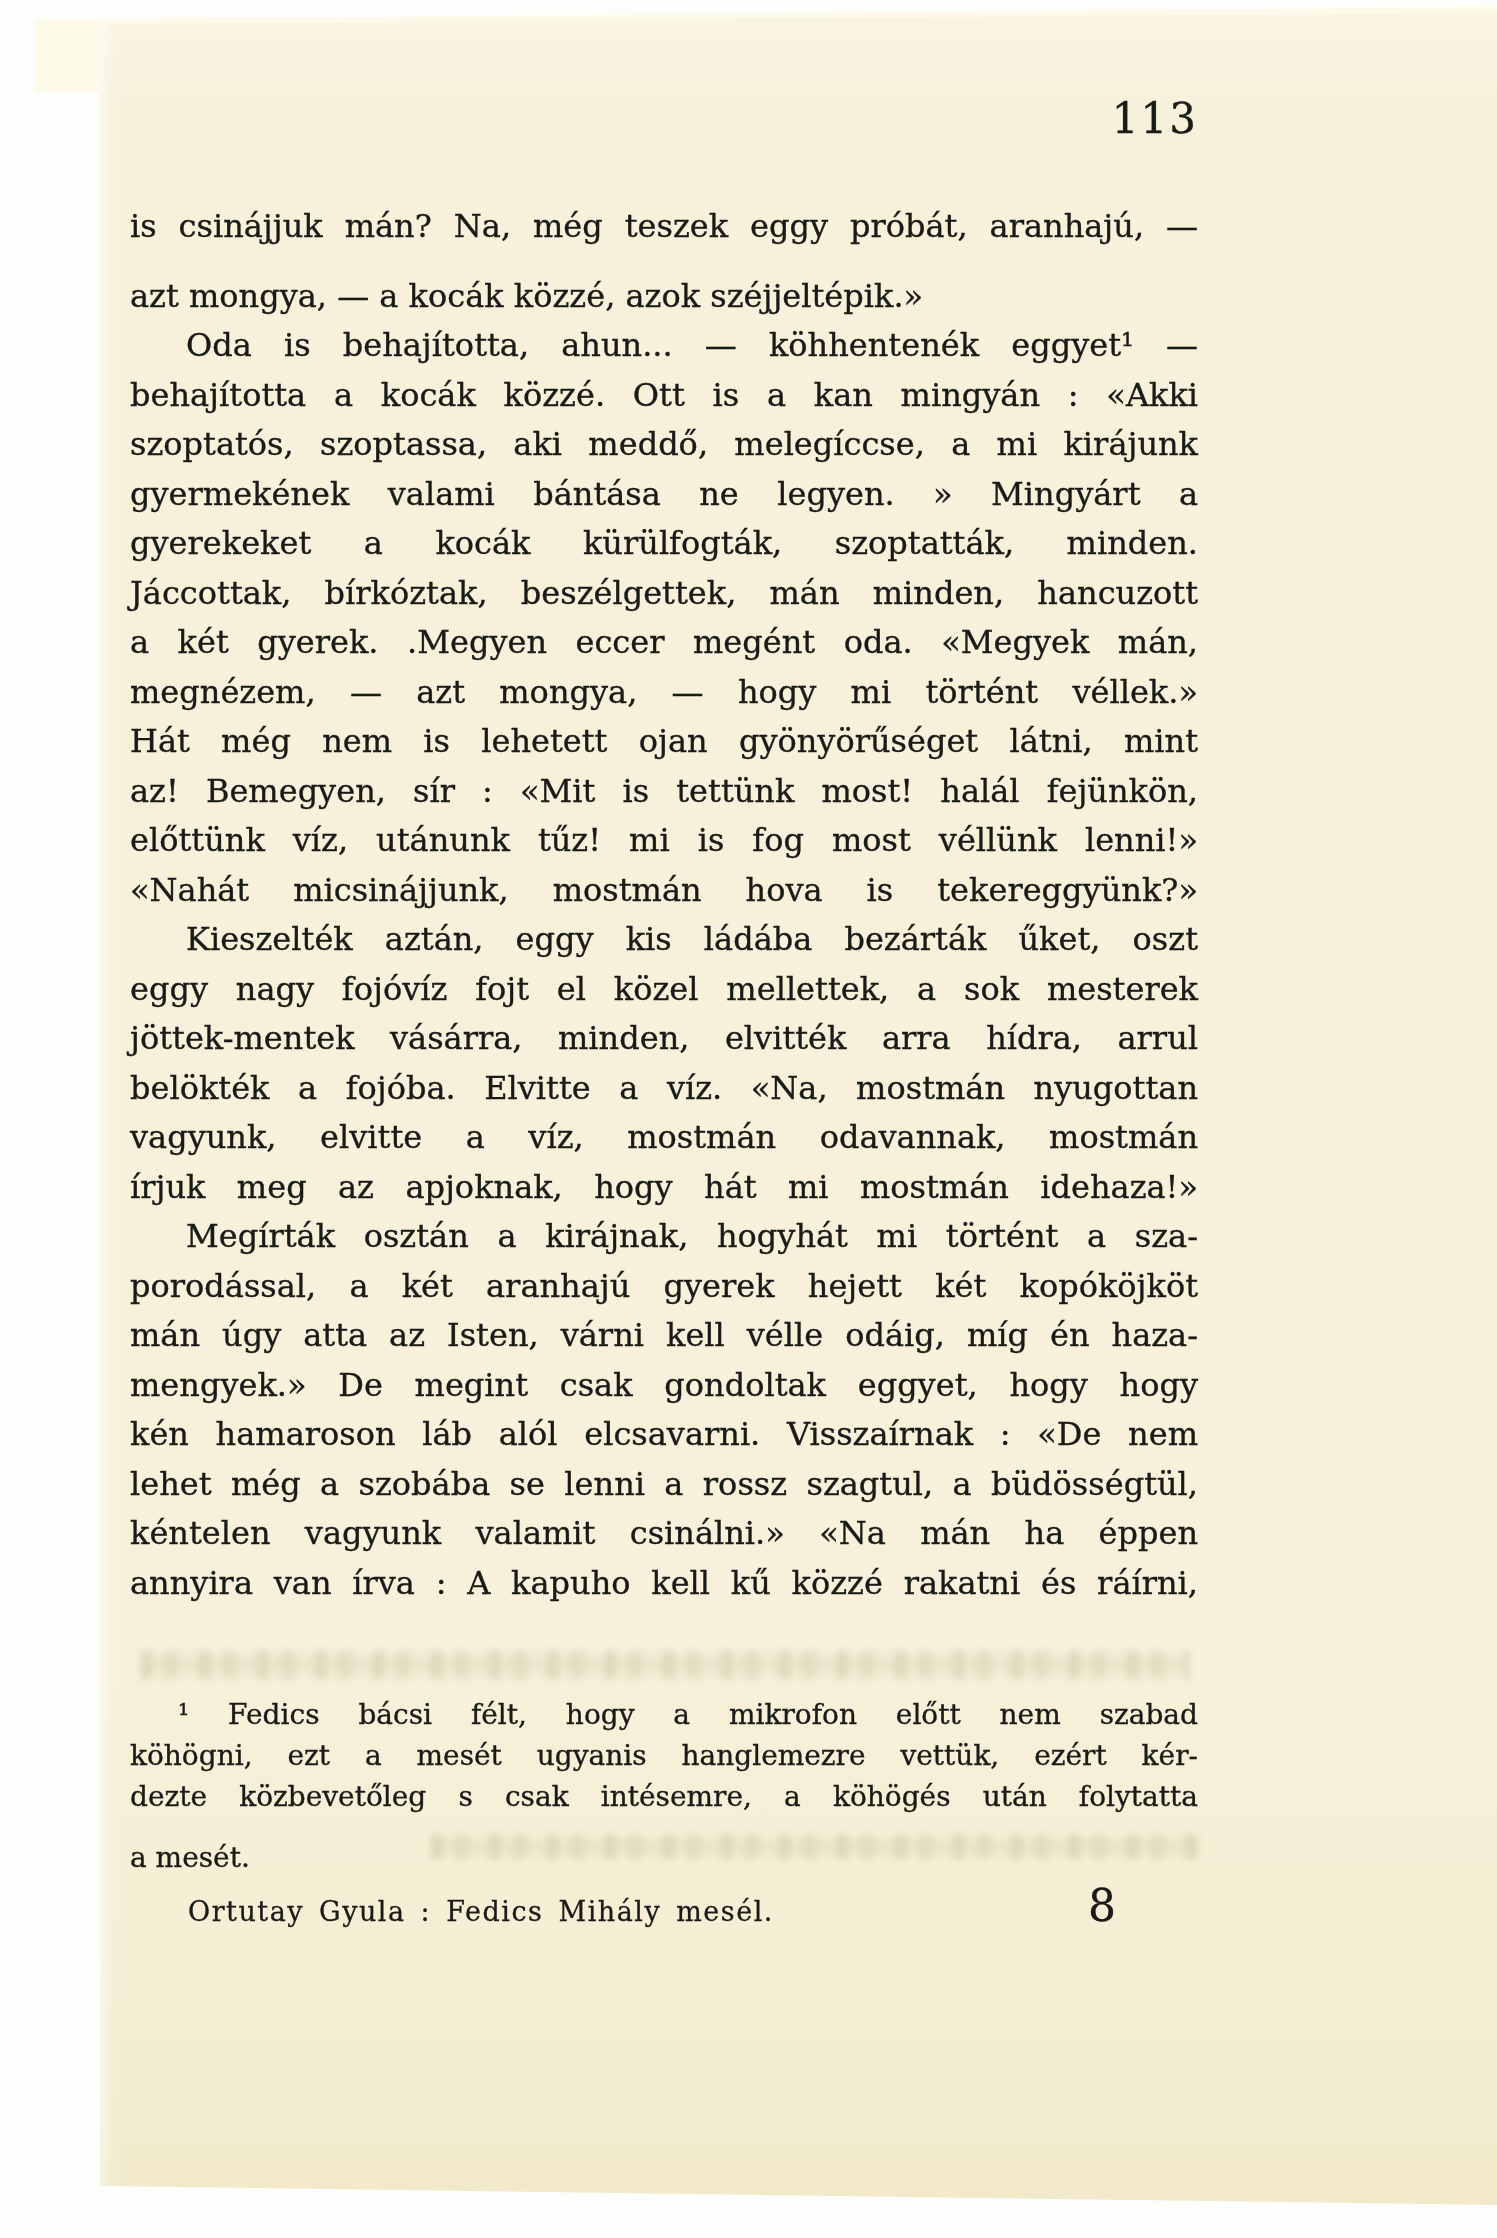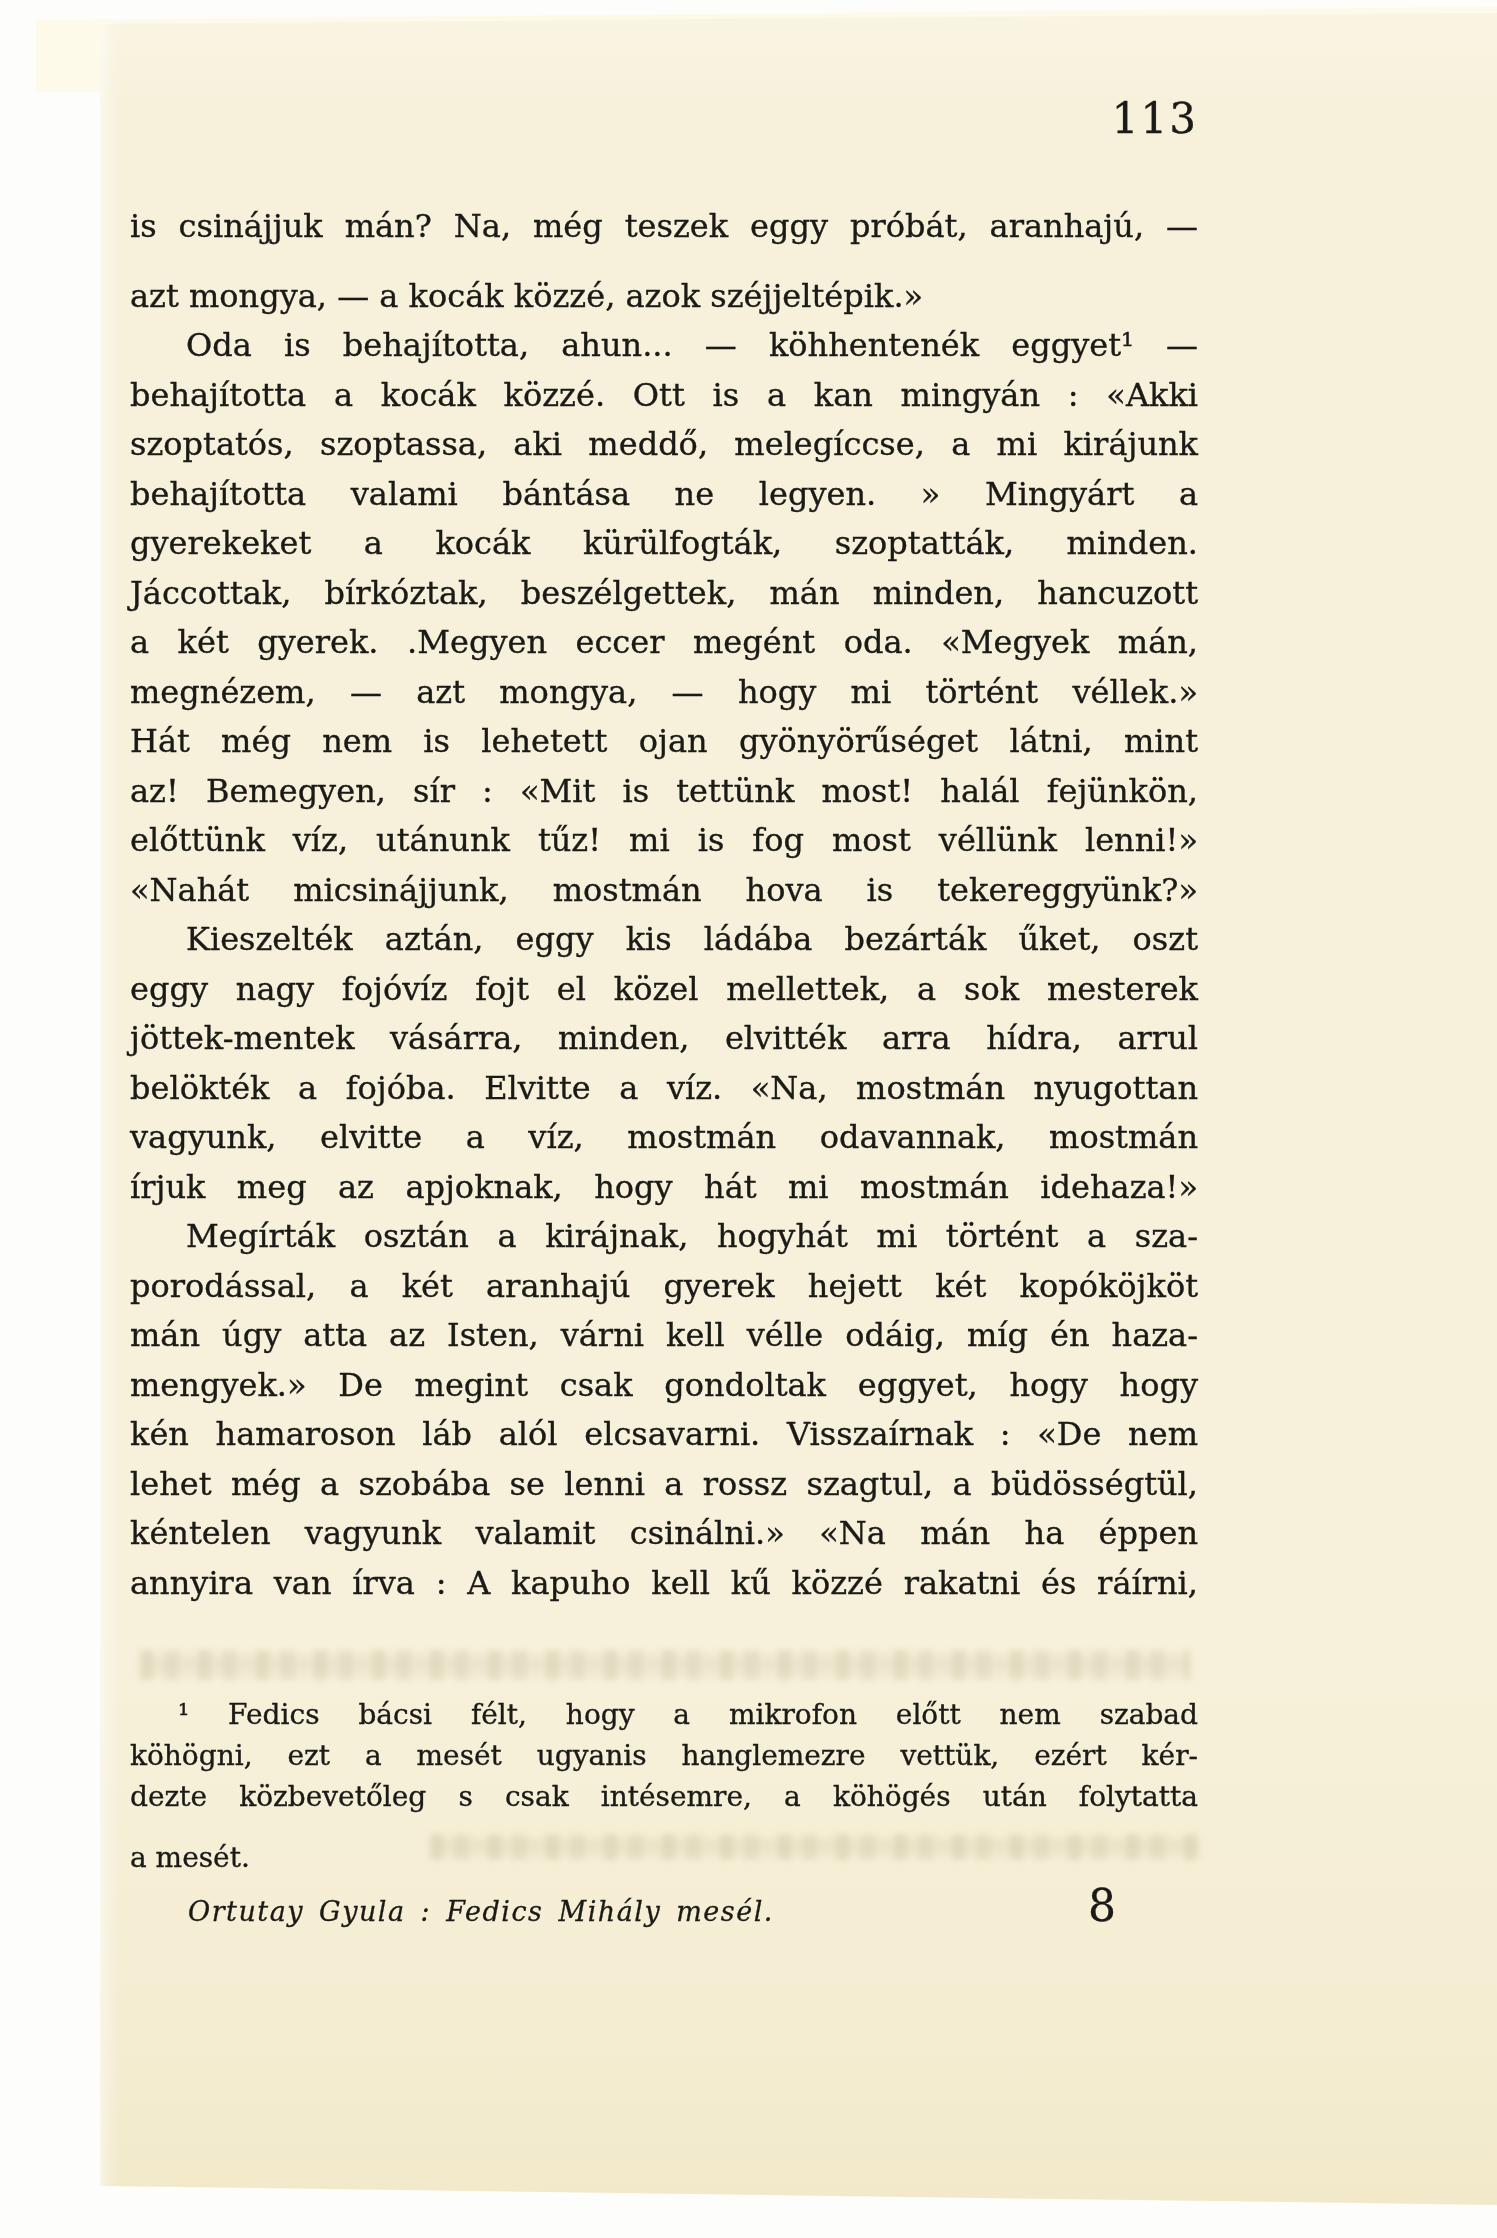--- a/index.html
+++ b/index.html
@@ -60,21 +60,21 @@
 
   .body-text { top:202px; font-size:32px; }
   .body-text .line { height:49.5px; line-height:49.5px; }
 
   .footnote { top:1694px; font-size:28px; }
   .footnote .line { height:41px; line-height:41px; }
   .footnote .line.indent { padding-left:48px; }
 
   .footer-signature {
     position:absolute; left:188px; top:1896px;
-    font-size:27px; letter-spacing:1.5px; word-spacing:5px;font-style:italic;
+    font-size:27px; letter-spacing:1.5px; word-spacing:5px;
     -webkit-text-stroke:.3px currentColor;
   }
   .sheet-number {
     position:absolute; left:1088px; top:1880px;
     font-size:44px;
     -webkit-text-stroke:.3px currentColor;
   }
 </style>
 </head>
 <body>
@@ -88,21 +88,21 @@
 
   <div class="content">
     <div class="page-number">113</div>
 
     <div class="textblock body-text">
         <div class="line">is csinájjuk mán? Na, még teszek eggy próbát, aranhajú, —</div>
         <div class="line last">azt mongya, — a kocák közzé, azok széjjeltépik.»</div>
         <div class="line indent">Oda is behajította, ahun... — köhhentenék eggyet¹ —</div>
         <div class="line">behajította a kocák közzé. Ott is a kan mingyán : «Akki</div>
         <div class="line">szoptatós, szoptassa, aki meddő, melegíccse, a mi kirájunk</div>
-        <div class="line">behajította valami bántása ne legyen. » Mingyárt a</div>
+        <div class="line">gyermekének valami bántása ne legyen. » Mingyárt a</div>
         <div class="line">gyerekeket a kocák kürülfogták, szoptatták, minden.</div>
         <div class="line">Jáccottak, bírkóztak, beszélgettek, mán minden, hancuzott</div>
         <div class="line">a két gyerek. .Megyen eccer megént oda. «Megyek mán,</div>
         <div class="line">megnézem, — azt mongya, — hogy mi történt véllek.»</div>
         <div class="line">Hát még nem is lehetett ojan gyönyörűséget látni, mint</div>
         <div class="line">az! Bemegyen, sír : «Mit is tettünk most! halál fejünkön,</div>
         <div class="line">előttünk víz, utánunk tűz! mi is fog most véllünk lenni!»</div>
         <div class="line">«Nahát micsinájjunk, mostmán hova is tekereggyünk?»</div>
         <div class="line indent">Kieszelték aztán, eggy kis ládába bezárták űket, oszt</div>
         <div class="line">eggy nagy fojóvíz fojt el közel mellettek, a sok mesterek</div>

